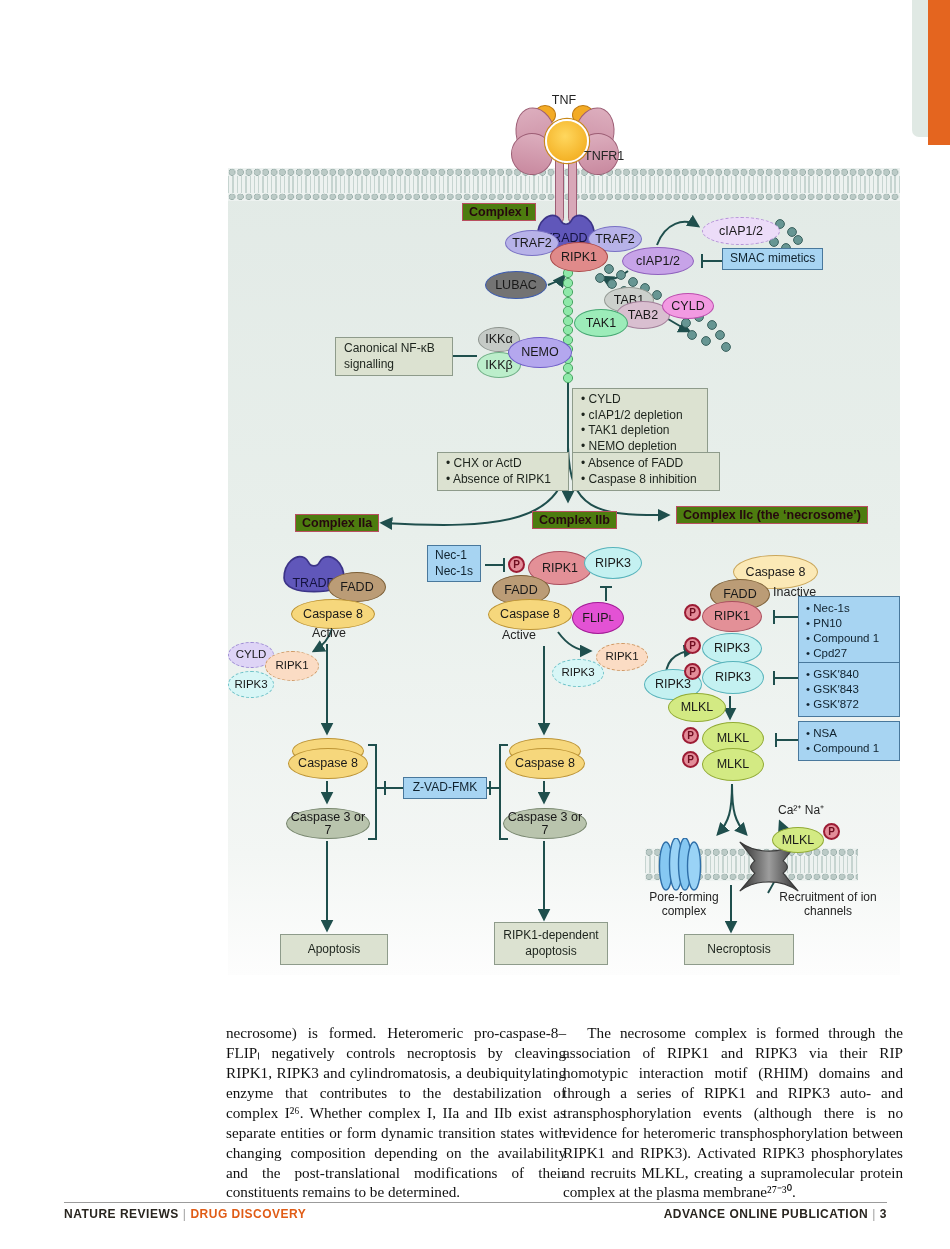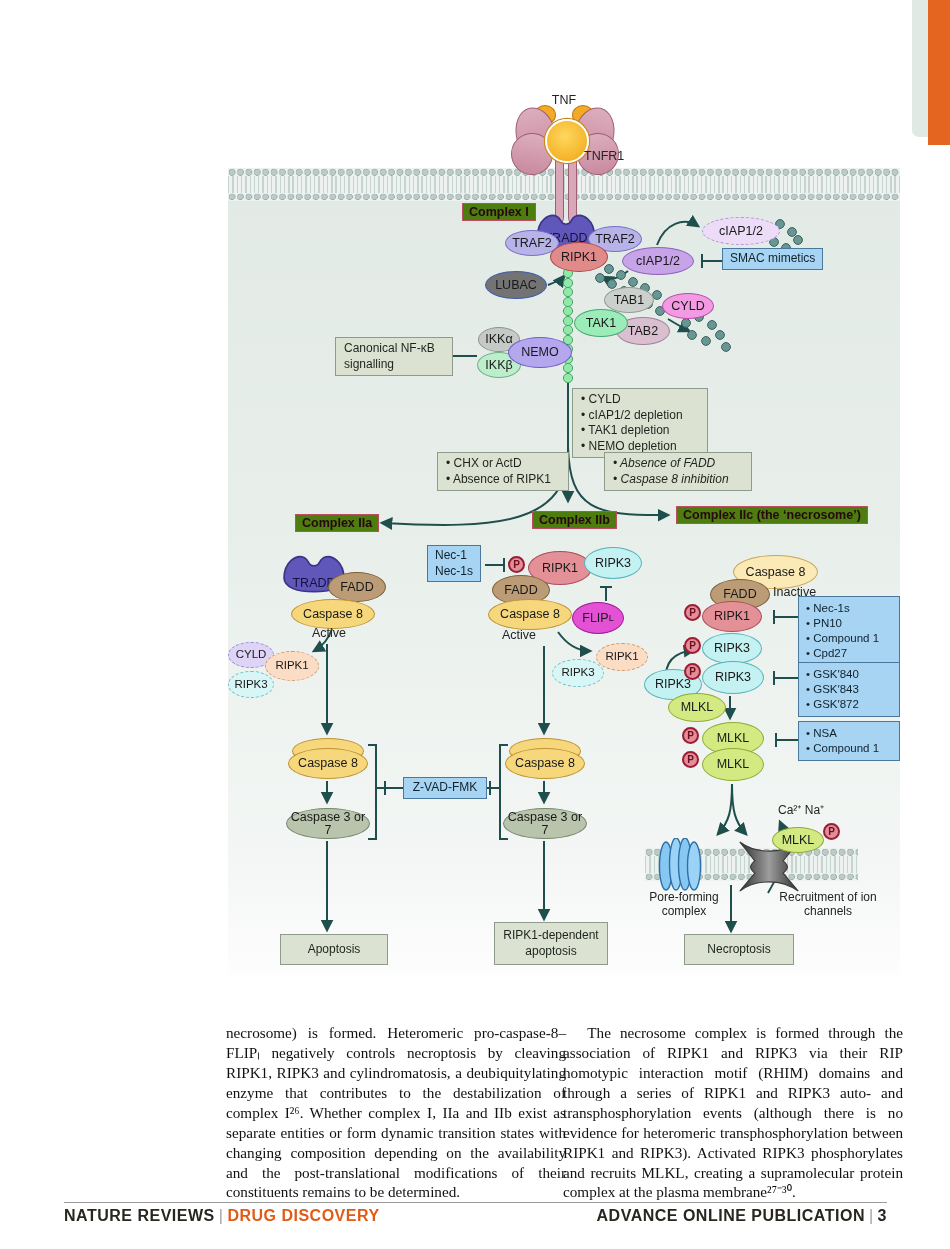--- a/index.html
+++ b/index.html
@@ -52,21 +52,21 @@
   sub{font-size:9px;}
 
   
   .col{position:absolute;top:1008px;width:340px;font-family:"Liberation Serif",serif;
        font-size:15.2px;line-height:1.31;text-align:justify;color:#101010;}
   .col1{left:226px;}
   .col2{left:563px;text-indent:1.6em;}
 
   
   .foot-rule{position:absolute;left:64px;right:63px;top:1202px;border-top:1px solid #9b9b9b;}
-  .foot{position:absolute;top:1207px;font-size:16px;font-weight:bold;letter-spacing:0.5px;color:#29251f;white-space:nowrap;}
+  .foot{position:absolute;top:1207px;font-size:12px;font-weight:bold;letter-spacing:0.5px;color:#29251f;white-space:nowrap;}
   .foot-left{left:64px;}
   .foot-right{right:63px;}
   .foot .sep{color:#a0a0a0;font-weight:normal;padding:0 4px;}
   .foot .orange{color:#e05c16;}
   .copyright{position:absolute;top:1225px;left:0;width:950px;text-align:center;color:#8c8c8c;font-size:11.5px;}
 </style>
 </head>
 <body>
 
 <div class="page">
@@ -197,39 +197,39 @@
       <span>TRADD</span>
     </div>
     <div class="oval" style="left:277px;top:135px;width:54px;height:26px;background:#b7b2e8;border-color:#7a72c4;">TRAF2</div>
     <div class="oval" style="left:360px;top:131px;width:54px;height:26px;background:#b7b2e8;border-color:#7a72c4;">TRAF2</div>
     <div class="oval" style="left:322px;top:147px;width:58px;height:30px;background:#e08a8a;border-color:#a84848;">RIPK1</div>
     <div class="oval" style="left:394px;top:152px;width:72px;height:28px;background:#c7a3e8;border-color:#8f62bd;">cIAP1/2</div>
     <div class="oval dashed" style="left:474px;top:122px;width:78px;height:28px;background:#ecdcf8;border-color:#b694d8;">cIAP1/2</div>
     <div class="bbox" style="left:494px;top:153px;">SMAC mimetics</div>
     <div class="oval" style="left:257px;top:176px;width:62px;height:28px;background:#737373;border-color:#3d5cb0;">LUBAC</div>
     <div class="oval" style="left:376px;top:192px;width:50px;height:26px;background:#ccd0cc;border-color:#949a94;">TAB1</div>
-    <div class="oval" style="left:388px;top:206px;width:54px;height:28px;background:#d9bfd0;border-color:#a3809a;margin-top:16px;">TAB2</div>
+    <div class="oval" style="left:388px;top:206px;width:54px;height:28px;background:#d9bfd0;border-color:#a3809a;">TAB2</div>
     <div class="oval" style="left:346px;top:214px;width:54px;height:28px;background:#9cecb9;border-color:#47a873;">TAK1</div>
     <div class="oval" style="left:434px;top:198px;width:52px;height:26px;background:#f29ae2;border-color:#bc4eae;">CYLD</div>
     <div class="oval" style="left:250px;top:232px;width:42px;height:25px;background:#c5cac6;border-color:#8d948e;">IKKα</div>
     <div class="oval" style="left:249px;top:257px;width:44px;height:26px;background:#bceecb;border-color:#72b188;">IKKβ</div>
     <div class="oval" style="left:280px;top:242px;width:64px;height:31px;background:#b4a7ee;border-color:#6f5dc9;">NEMO</div>
     <div class="sbox" style="left:107px;top:242px;width:100px;">Canonical NF-κB signalling</div>
 
     <div class="sbox bullets" style="left:344px;top:293px;width:118px;">
         <div>CYLD</div>
         <div>cIAP1/2 depletion</div>
         <div>TAK1 depletion</div>
         <div>NEMO depletion</div>
       </div>
     <div class="sbox bullets" style="left:209px;top:357px;width:114px;">
         <div>CHX or ActD</div>
         <div>Absence of RIPK1</div>
       </div>
-    <div class="sbox bullets" style="left:376px;top:357px;width:130px;font-style:italic;">
+    <div class="sbox bullets" style="left:344px;top:357px;width:130px;">
         <div>Absence of FADD</div>
         <div>Caspase 8 inhibition</div>
       </div>
 
     <div class="crown" style="left:52px;top:454px;width:68px;height:46px;">
       <svg width="68" height="46" viewBox="0 0 100 62">
           <path d="M6,40 C6,16 24,4 36,10 C44,14 40,22 50,22 C60,22 56,14 64,10 C76,4 94,16 94,40 C94,54 74,60 50,60 C26,60 6,54 6,40 Z" fill="#6057ba" stroke="#3c3488" stroke-width="2.5"></path>
         </svg>
       <span>TRADD</span>
     </div>

